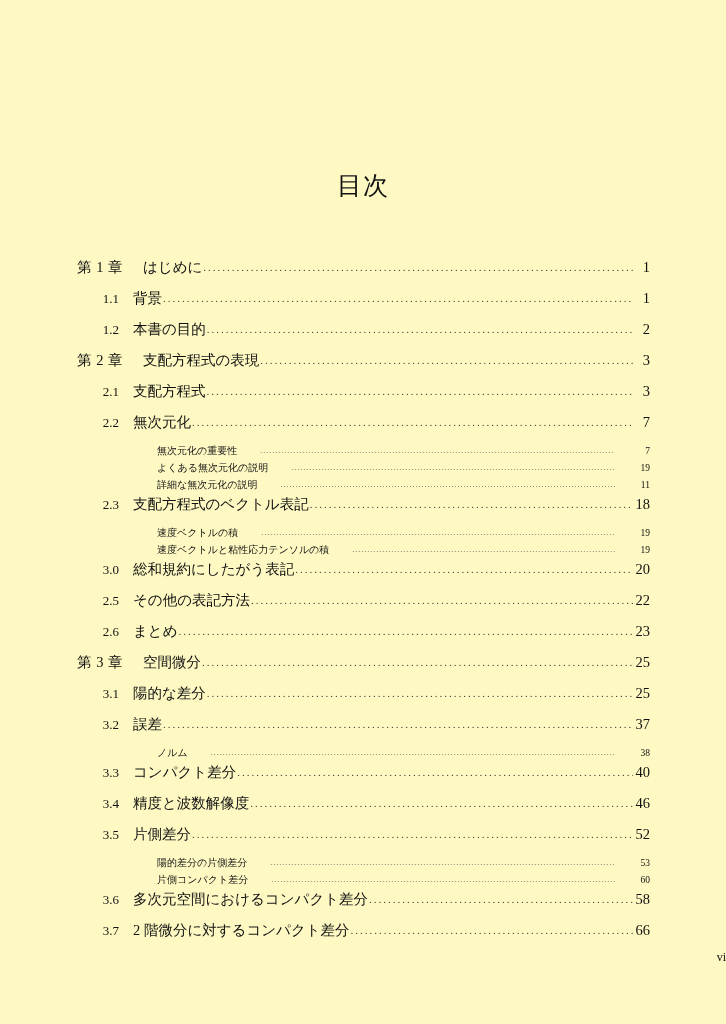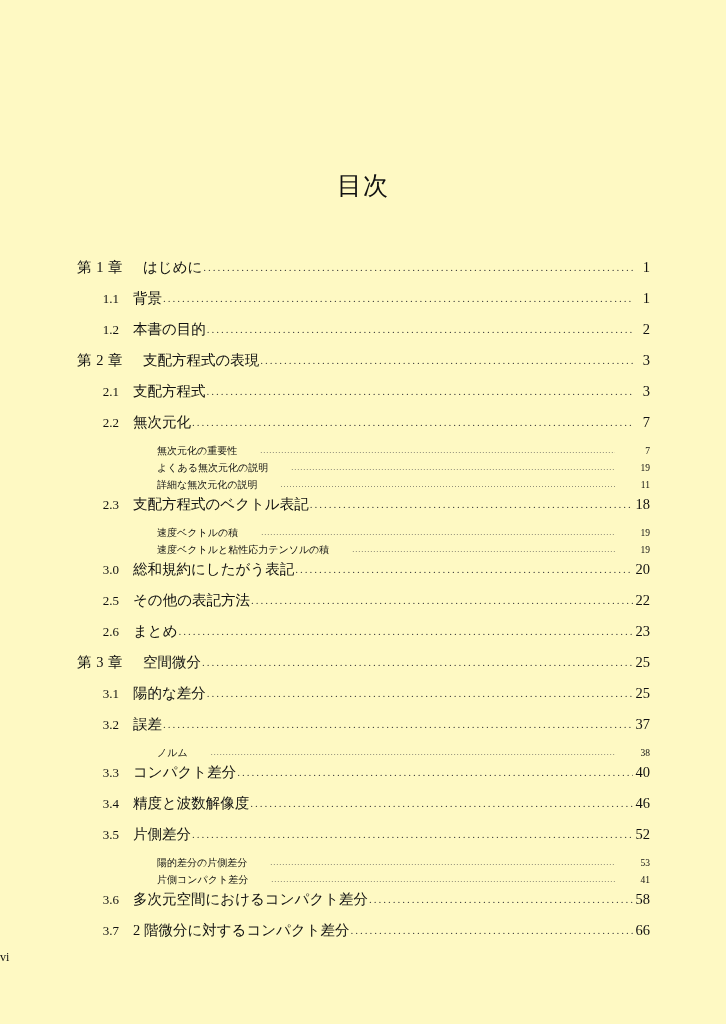--- a/index.html
+++ b/index.html
@@ -144,21 +144,21 @@
     min-width: 12px;
     font-size: 9.5px;
   }
 
   
   .folio {
     position: absolute;
     top: 950px;
     left: 0;
     width: 726px;
-    text-align: left;
+    text-align: right;
     font-size: 12px;
     color: #111111;
   }
 </style>
 </head>
 <body>
 
 <div class="page">
 
   <div class="toc-title">目次</div>
@@ -299,21 +299,21 @@
       <div class="row subsection">
         <span class="num"></span>
         <span class="title">陽的差分の片側差分</span>
         <span class="leader">...........................................................................................................................................................................................................................</span>
         <span class="pg">53</span>
       </div>
       <div class="row subsection">
         <span class="num"></span>
         <span class="title">片側コンパクト差分</span>
         <span class="leader">...........................................................................................................................................................................................................................</span>
-        <span class="pg">41</span>
+        <span class="pg">60</span>
       </div>
       <div class="row section">
         <span class="num">3.6</span>
         <span class="title">多次元空間におけるコンパクト差分</span>
         <span class="leader">...........................................................................................................................................................................................................................</span>
         <span class="pg">58</span>
       </div>
       <div class="row section">
         <span class="num">3.7</span>
         <span class="title">2 階微分に対するコンパクト差分</span>

